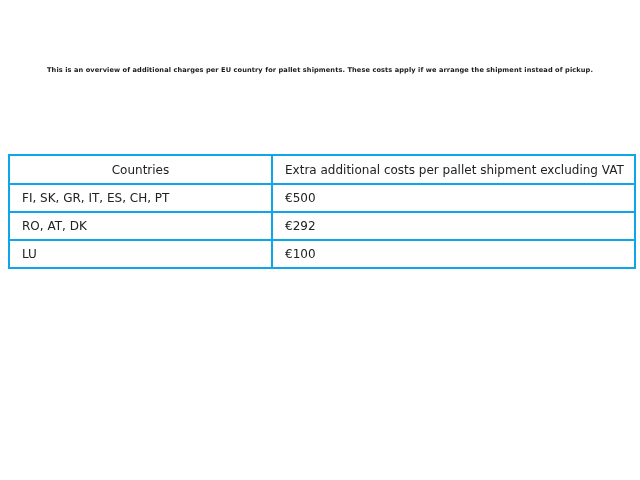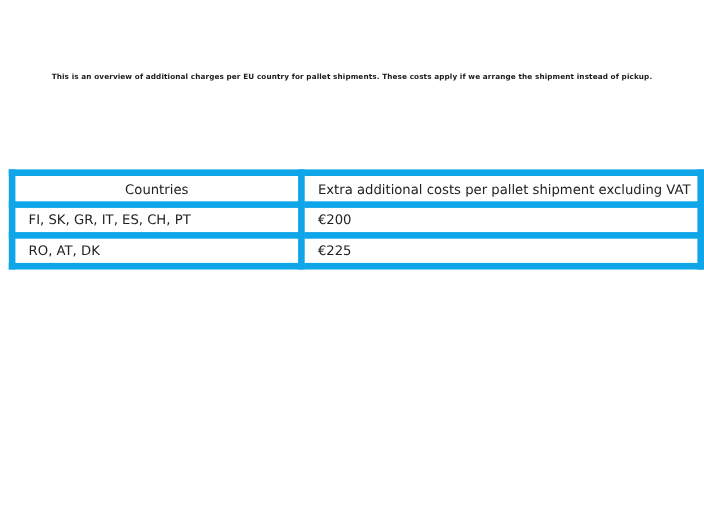--- a/index.html
+++ b/index.html
@@ -31,21 +31,21 @@
     border-collapse: collapse;
     table-layout: fixed;
     border: 2px solid #1a1a1a;
     font-size: 12px;
     color: #222222;
   }
   table.charges col.col-countries { width: 263px; }
   table.charges col.col-costs { width: 363px; }
   table.charges th,
   table.charges td {
-    border: 6px solid #0ea5e9;
+    border: 2px solid #0ea5e9;
     padding: 0 12px;
     vertical-align: middle;
     font-weight: normal;
     white-space: nowrap;
     overflow: hidden;
   }
   table.charges thead th { height: 29px; }
   table.charges tbody td { height: 28px; }
   th.hdr-countries { text-align: center; }
   th.hdr-costs { text-align: right; }
@@ -63,20 +63,24 @@
   </colgroup>
   <thead>
     <tr>
       <th class="hdr-countries">Countries</th>
       <th class="hdr-costs">Extra additional costs per pallet shipment excluding VAT</th>
     </tr>
   </thead>
   <tbody>
     <tr>
       <td class="cell-countries">FI, SK, GR, IT, ES, CH, PT</td>
-      <td class="cell-cost">€200</td>
+      <td class="cell-cost">€500</td>
     </tr>
     <tr>
       <td class="cell-countries">RO, AT, DK</td>
-      <td class="cell-cost">€225</td>
+      <td class="cell-cost">€292</td>
+    </tr>
+    <tr>
+      <td class="cell-countries">LU</td>
+      <td class="cell-cost">€100</td>
     </tr>
   </tbody>
 </table>
 
 </body></html>

